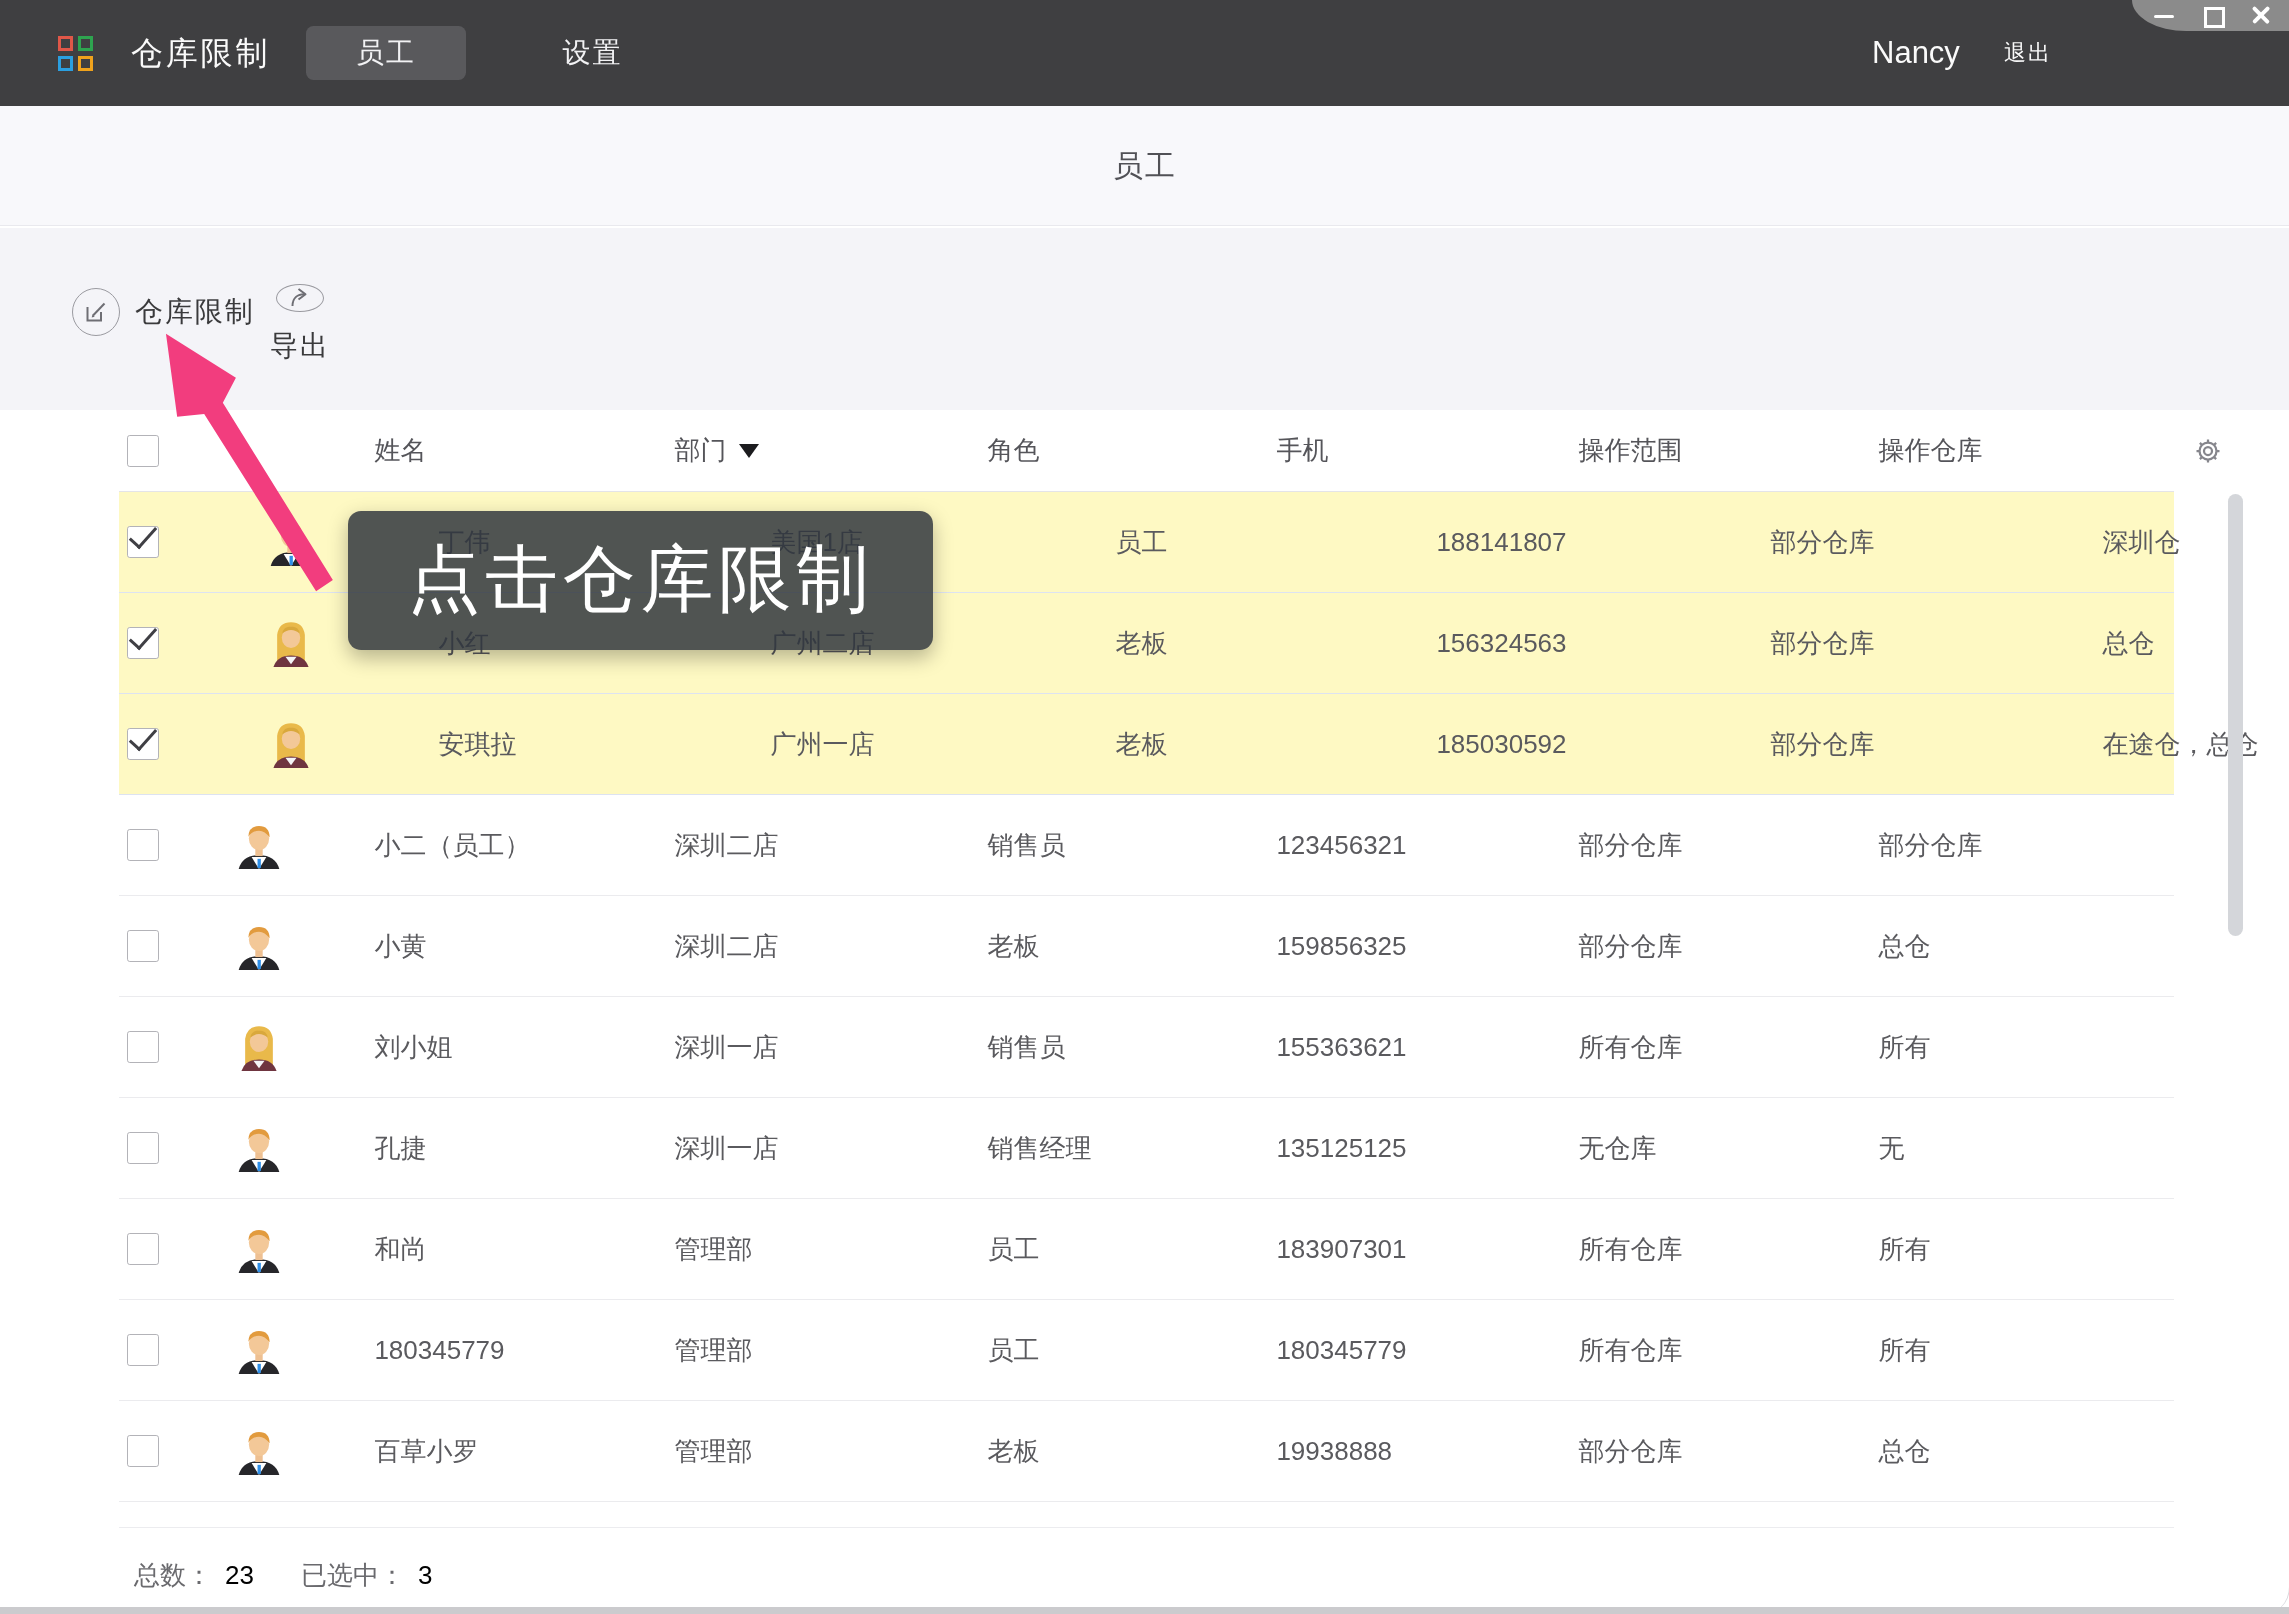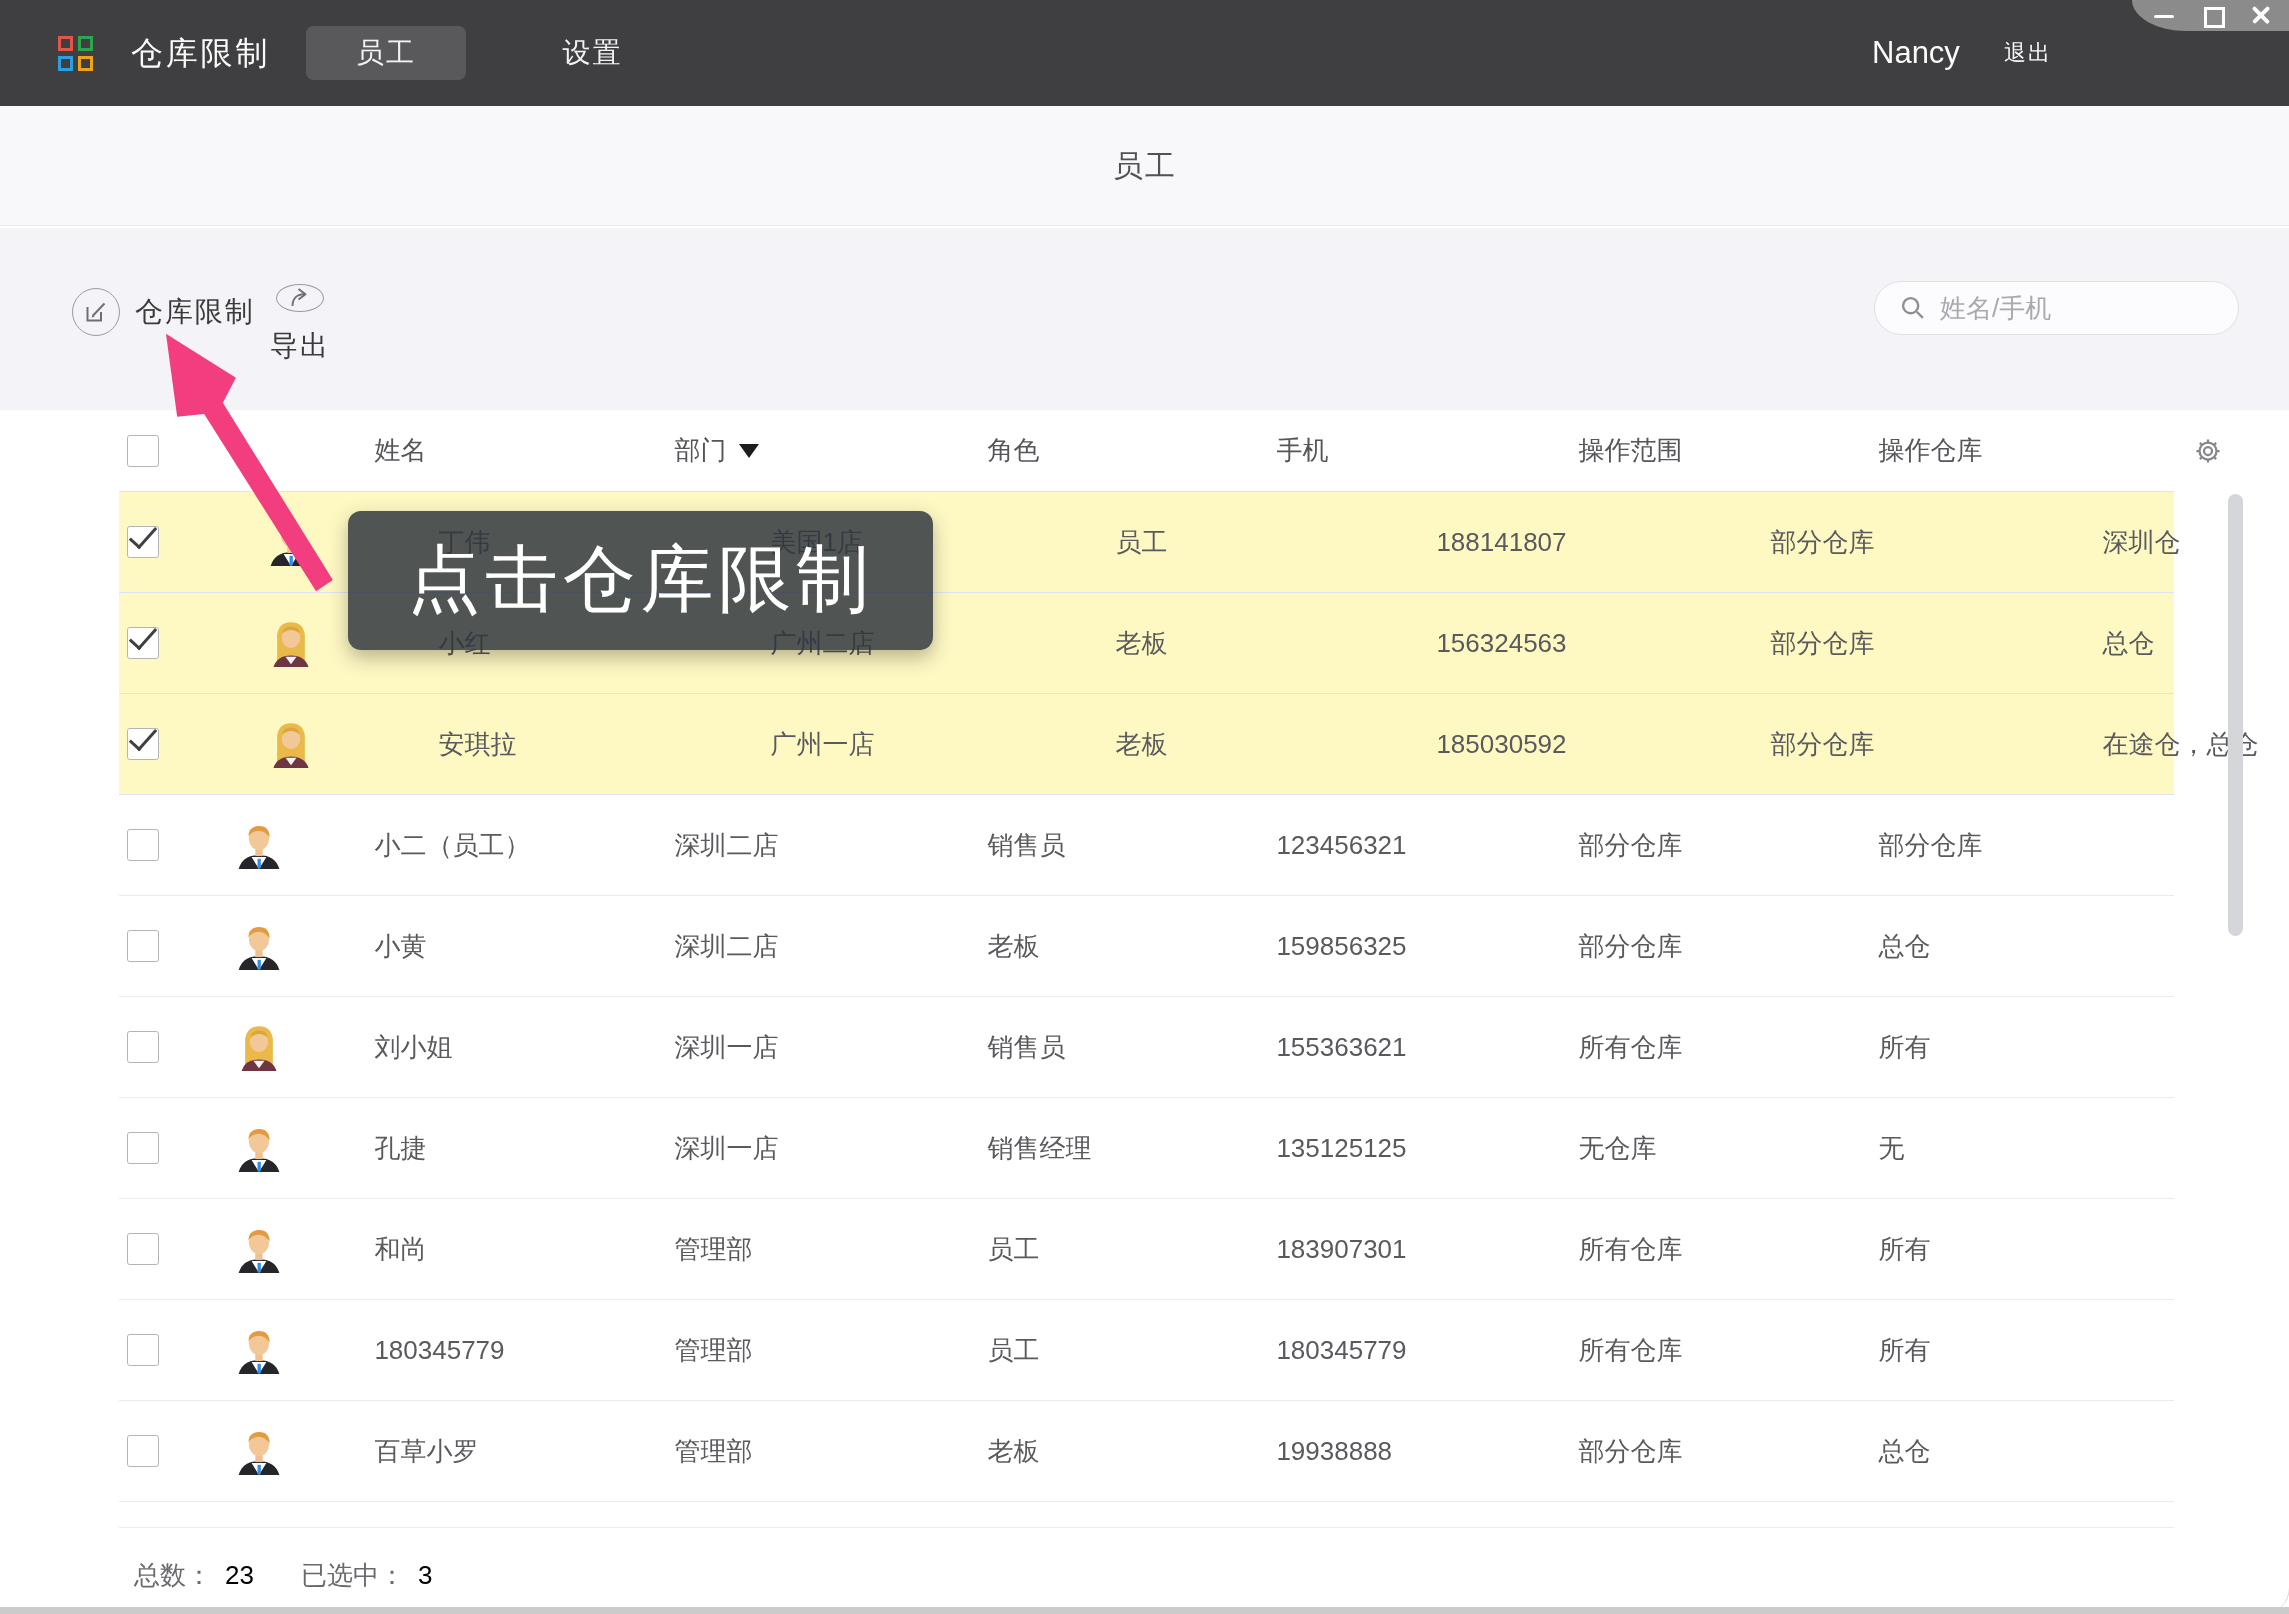--- a/index.html
+++ b/index.html
@@ -134,27 +134,20 @@
     </div>
     <div class="tool-btn btn-export">
       <span class="circ">
         <svg width="26" height="26" viewBox="0 0 26 26" fill="none" stroke="#6e6e74" stroke-width="2" stroke-linejoin="round">
           <path d="M5.5 21 C5.5 12.5 11 9.2 17 9.2"></path>
           <path d="M11.5 4 L18.5 9.2 L11.5 14.5"></path>
         </svg>
       </span>
       <span class="lbl">导出</span>
     </div>
-    <div class="searchbox">
-      <svg width="28" height="28" viewBox="0 0 24 24" fill="none" stroke="#8e8e94" stroke-width="2">
-        <circle cx="10" cy="10" r="6.5"></circle>
-        <path d="M15.2 15.2 L20.5 20.5"></path>
-      </svg>
-      <input type="text" placeholder="姓名/手机" style="">
-    </div>
   </div>
 
   <div class="table-wrap">
     <div class="thead grid">
       <div class="cbwrap">
           <span class="cb"></span>
         </div>
       <div></div>
       <div class="hcell">姓名</div>
       <div class="hcell">

